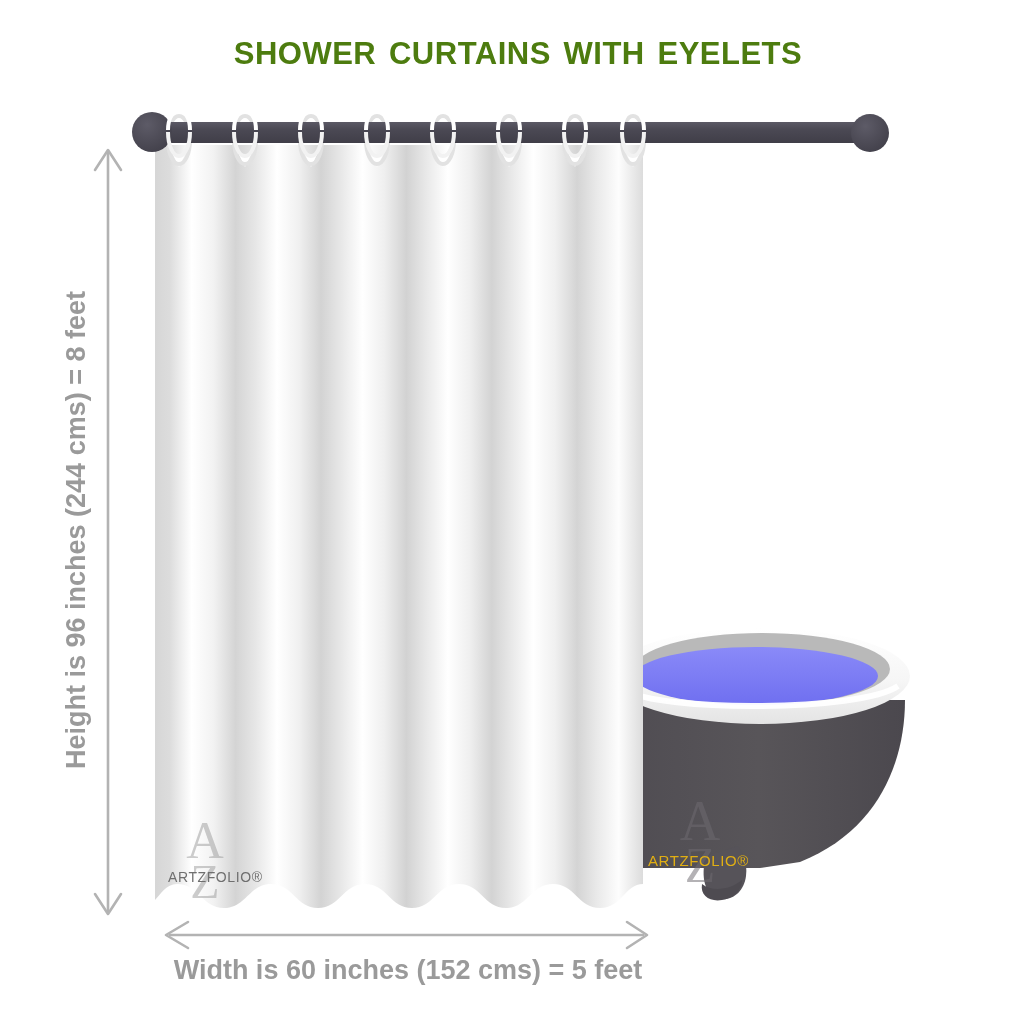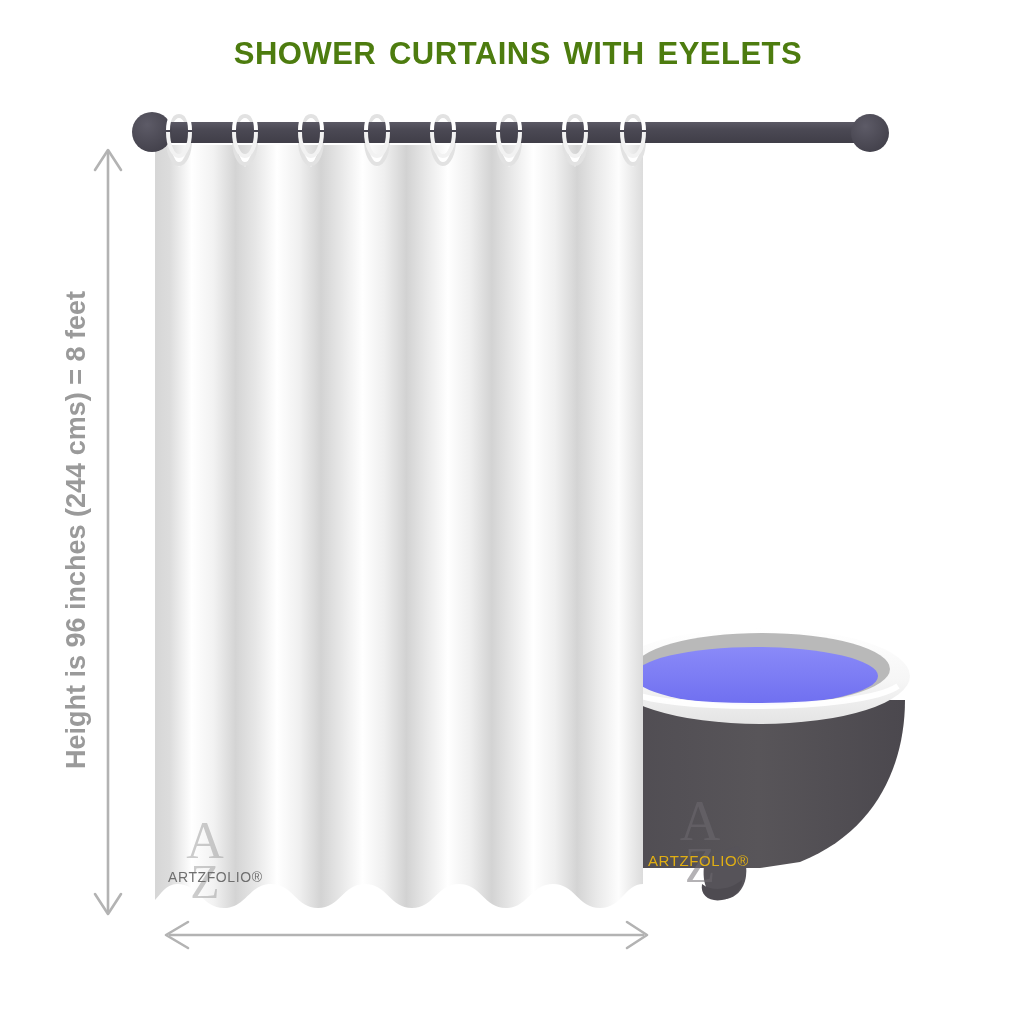--- a/index.html
+++ b/index.html
@@ -248,14 +248,15 @@
 
     <g stroke="#b3b3b3" stroke-width="2.6" fill="none" stroke-linecap="round" stroke-linejoin="round">
       <line x1="170" y1="935" x2="643" y2="935"></line>
       <polyline points="188,922 166,935 188,948"></polyline>
       <polyline points="627,922 647,935 627,948"></polyline>
     </g>
   </svg>
 
   <div id="height-label" class="dim-label">Height is 96 inches (244 cms) = 8 feet</div>
 
+  <div id="width-label" class="dim-label">Width is 60 inches (152 cms) = 5 feet</div>
 
 </div>
 
 </body></html>

